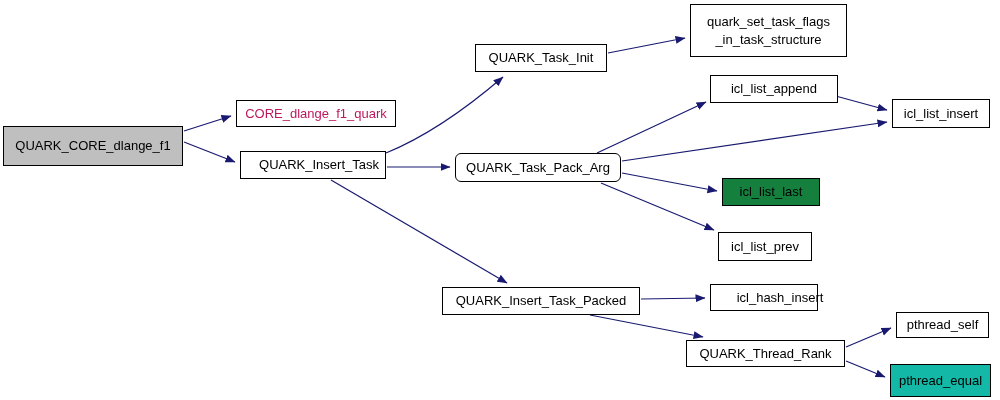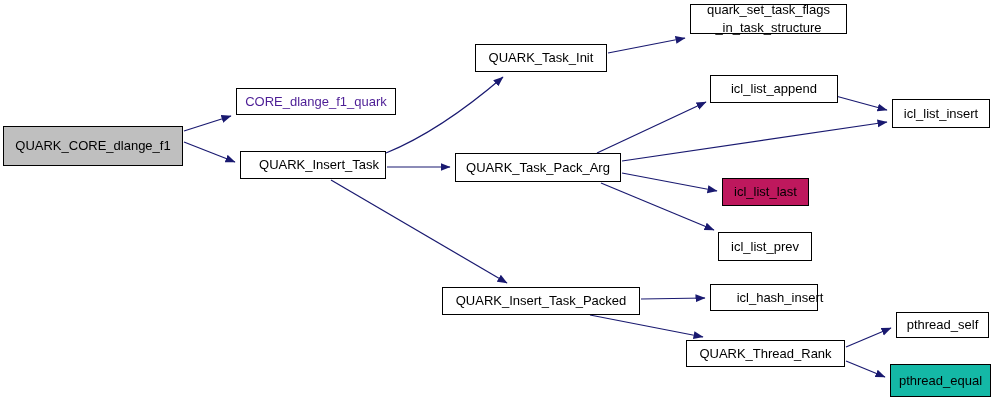--- a/index.html
+++ b/index.html
@@ -65,29 +65,29 @@
         <path d="M601,183 L714,230" fill="none" stroke="#191970" stroke-width="1.2" marker-end="url(#arrowhead)"></path>
         <path d="M821,92 L887,110" fill="none" stroke="#191970" stroke-width="1.2" marker-end="url(#arrowhead)"></path>
         <path d="M641,299 L705,298" fill="none" stroke="#191970" stroke-width="1.2" marker-end="url(#arrowhead)"></path>
         <path d="M590,315 L703,337" fill="none" stroke="#191970" stroke-width="1.2" marker-end="url(#arrowhead)"></path>
         <path d="M846,347 L891,328" fill="none" stroke="#191970" stroke-width="1.2" marker-end="url(#arrowhead)"></path>
         <path d="M846,361 L885,377" fill="none" stroke="#191970" stroke-width="1.2" marker-end="url(#arrowhead)"></path>
       </g>
   </svg>
   <div>
       <div class="node root" style="left: 3px; top: 126px; width: 180px; height: 40px; background: rgb(191, 191, 191); border-color: rgb(0, 0, 0); color: rgb(0, 0, 0);">QUARK_CORE_dlange_f1</div>
-      <div class="node" style="left: 236px; top: 88px; width: 160px; height: 27px; background: rgb(255, 255, 255); border-color: rgb(0, 0, 0); color: #4c1d95;">CORE_dlange_f1_quark</div>
+      <div class="node" style="left: 236px; top: 100px; width: 160px; height: 27px; background: rgb(255, 255, 255); border-color: rgb(0, 0, 0); color: #be185d;">CORE_dlange_f1_quark</div>
       <div class="node" style="left: 240px; top: 151px; width: 146px; height: 28px; background: rgb(255, 255, 255); border-color: rgb(0, 0, 0); color: rgb(0, 0, 0); padding-left: 12px;">QUARK_Insert_Task</div>
       <div class="node" style="left: 475px; top: 44px; width: 132px; height: 28px; background: rgb(255, 255, 255); border-color: rgb(0, 0, 0); color: rgb(0, 0, 0); text-align: center;">QUARK_Task_Init</div>
-      <div class="node" style="left: 690px; top: 4px; width: 157px; height: 30px; background: rgb(255, 255, 255); border-color: rgb(0, 0, 0); color: rgb(0, 0, 0);">quark_set_task_flags
+      <div class="node" style="left: 690px; top: 4px; width: 157px; height: 53px; background: rgb(255, 255, 255); border-color: rgb(0, 0, 0); color: rgb(0, 0, 0);">quark_set_task_flags
 _in_task_structure</div>
       <div class="node" style="left: 710px; top: 75px; width: 128px; height: 28px; background: rgb(255, 255, 255); border-color: rgb(0, 0, 0); color: rgb(0, 0, 0);">icl_list_append</div>
       <div class="node" style="left: 892px; top: 99px; width: 98px; height: 29px; background: rgb(255, 255, 255); border-color: rgb(0, 0, 0); color: rgb(0, 0, 0);">icl_list_insert</div>
-      <div class="node" style="left: 455px; top: 153px; width: 166px; height: 29px; background: rgb(255, 255, 255); border-color: rgb(0, 0, 0); color: rgb(0, 0, 0);">QUARK_Task_Pack_Arg</div>
-      <div class="node" style="left: 722px; top: 178px; width: 87px; height: 28px; background: #be185d; border-color: rgb(0, 0, 0); color: rgb(0, 0, 0);">icl_list_last</div>
+      <div class="node" style="left: 455px; top: 153px; width: 166px; height: 29px; background: rgb(255, 255, 255); border-color: rgb(0, 0, 0); color: rgb(0, 0, 0); border-radius: 6px;">QUARK_Task_Pack_Arg</div>
+      <div class="node" style="left: 722px; top: 178px; width: 98px; height: 28px; background: #15803d; border-color: rgb(0, 0, 0); color: rgb(0, 0, 0);">icl_list_last</div>
       <div class="node" style="left: 718px; top: 232px; width: 94px; height: 29px; background: rgb(255, 255, 255); border-color: rgb(0, 0, 0); color: rgb(0, 0, 0);">icl_list_prev</div>
       <div class="node" style="left: 442px; top: 287px; width: 198px; height: 28px; background: rgb(255, 255, 255); border-color: rgb(0, 0, 0); color: rgb(0, 0, 0);">QUARK_Insert_Task_Packed</div>
       <div class="node" style="left: 710px; top: 284px; width: 108px; height: 27px; background: rgb(255, 255, 255); border-color: rgb(0, 0, 0); color: rgb(0, 0, 0); padding-left: 32px;">icl_hash_insert</div>
       <div class="node" style="left: 686px; top: 340px; width: 159px; height: 27px; background: rgb(255, 255, 255); border-color: rgb(0, 0, 0); color: rgb(0, 0, 0);">QUARK_Thread_Rank</div>
       <div class="node" style="left: 896px; top: 312px; width: 93px; height: 26px; background: rgb(255, 255, 255); border-color: rgb(0, 0, 0); color: rgb(0, 0, 0);">pthread_self</div>
       <div class="node" style="left: 890px; top: 364px; width: 101px; height: 33px; background: #14b8a6; border-color: rgb(0, 0, 0); color: rgb(0, 0, 0);">pthread_equal</div>
     </div>
 </div>
 
 </body></html>

